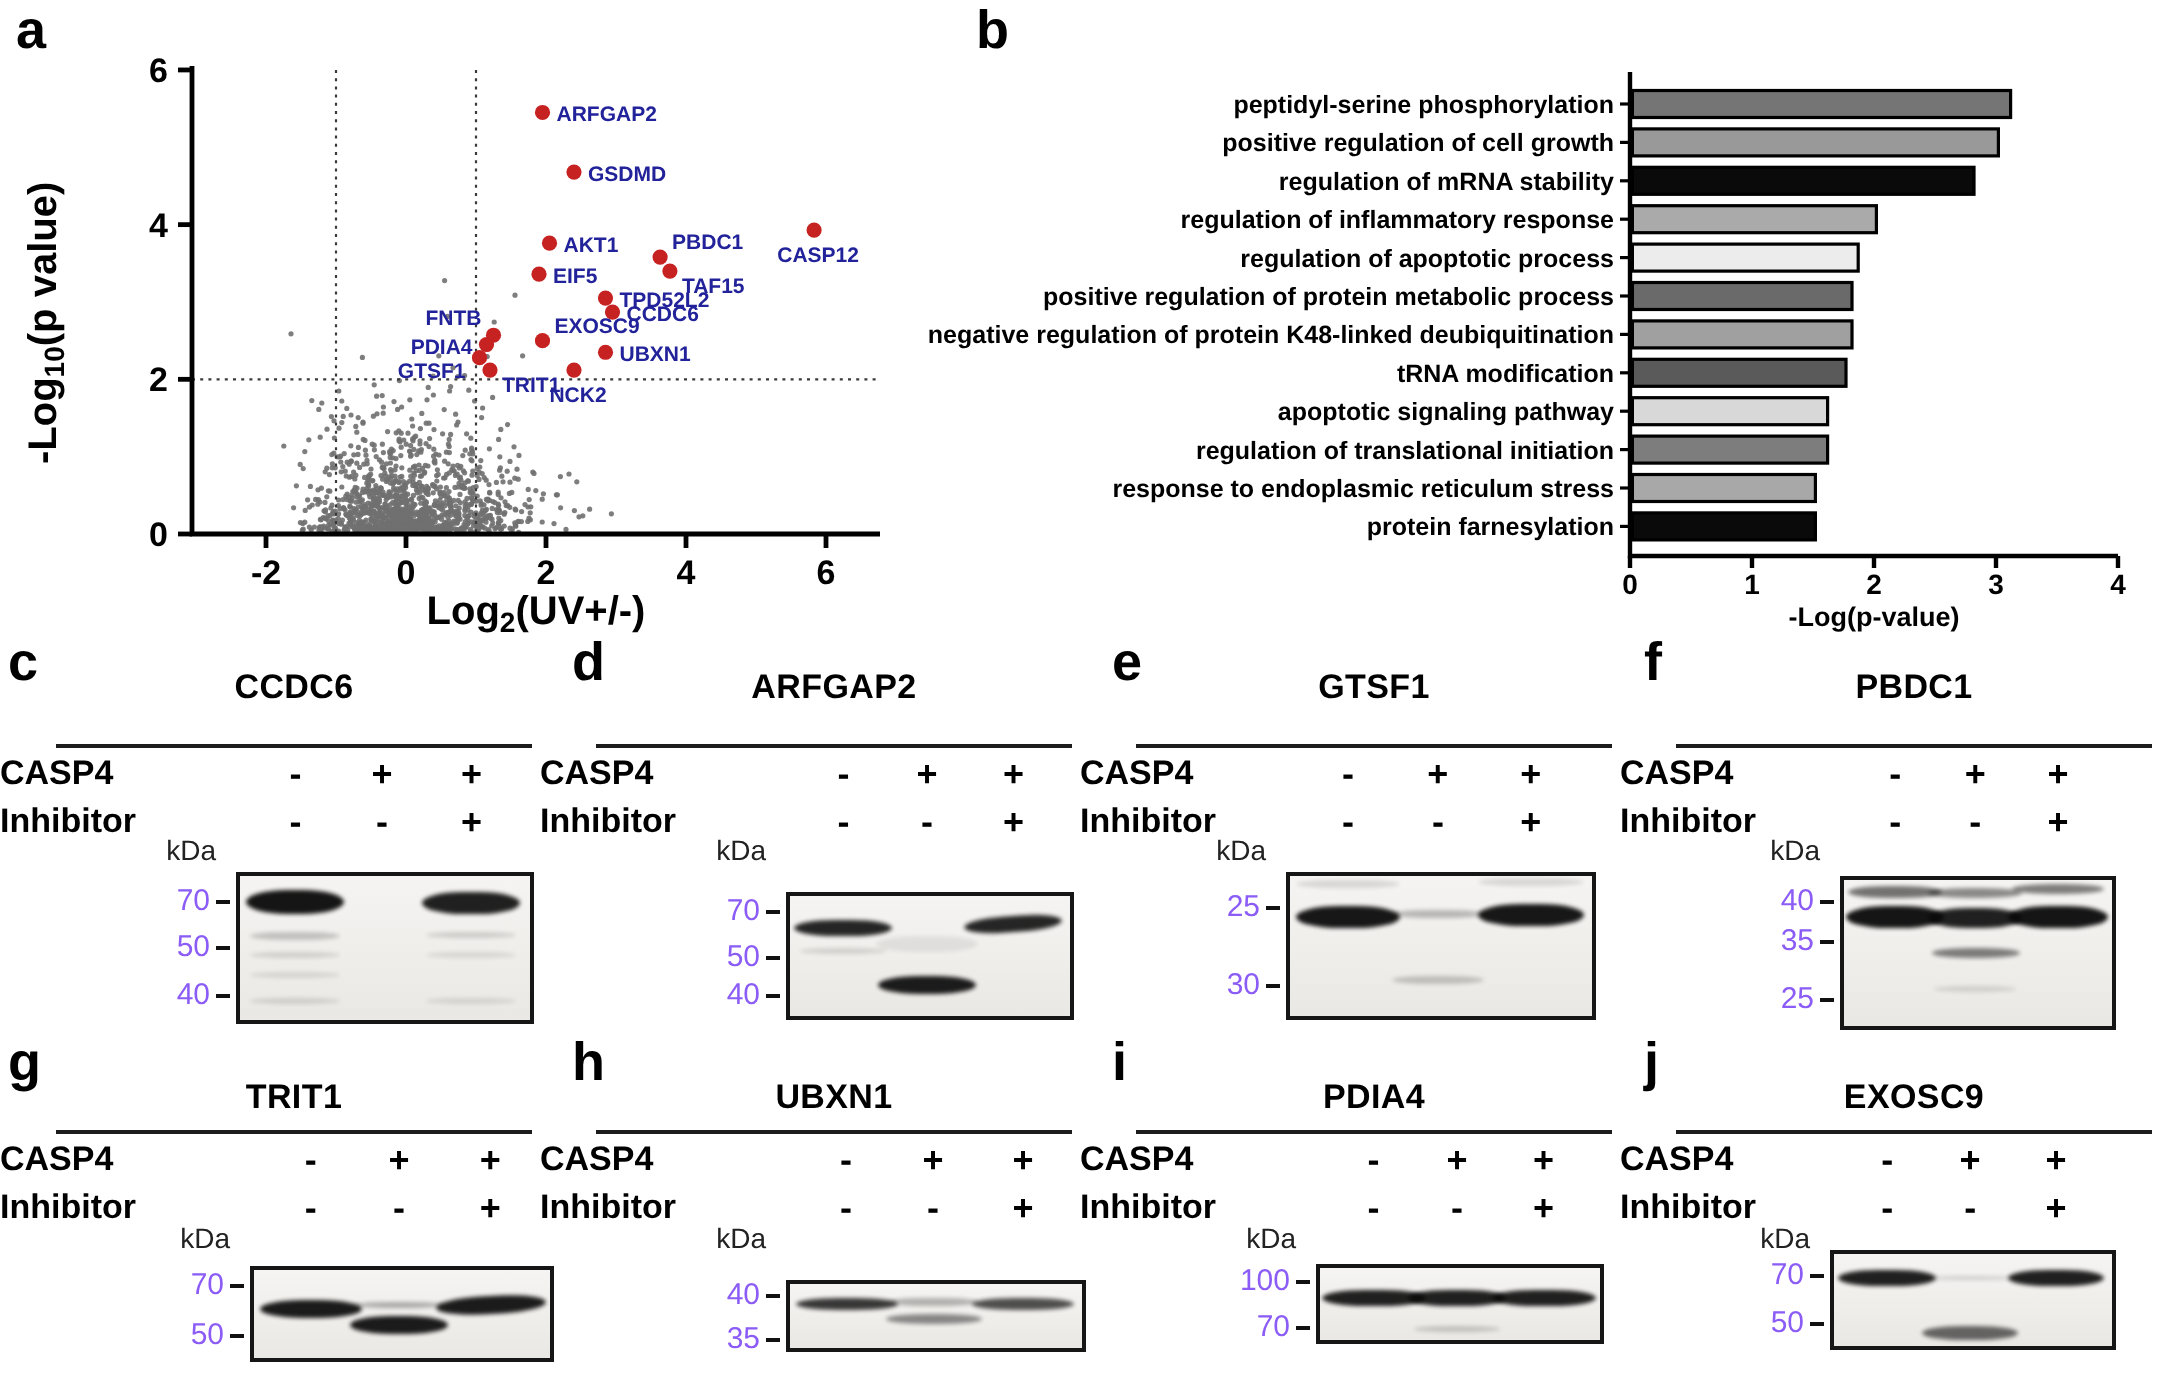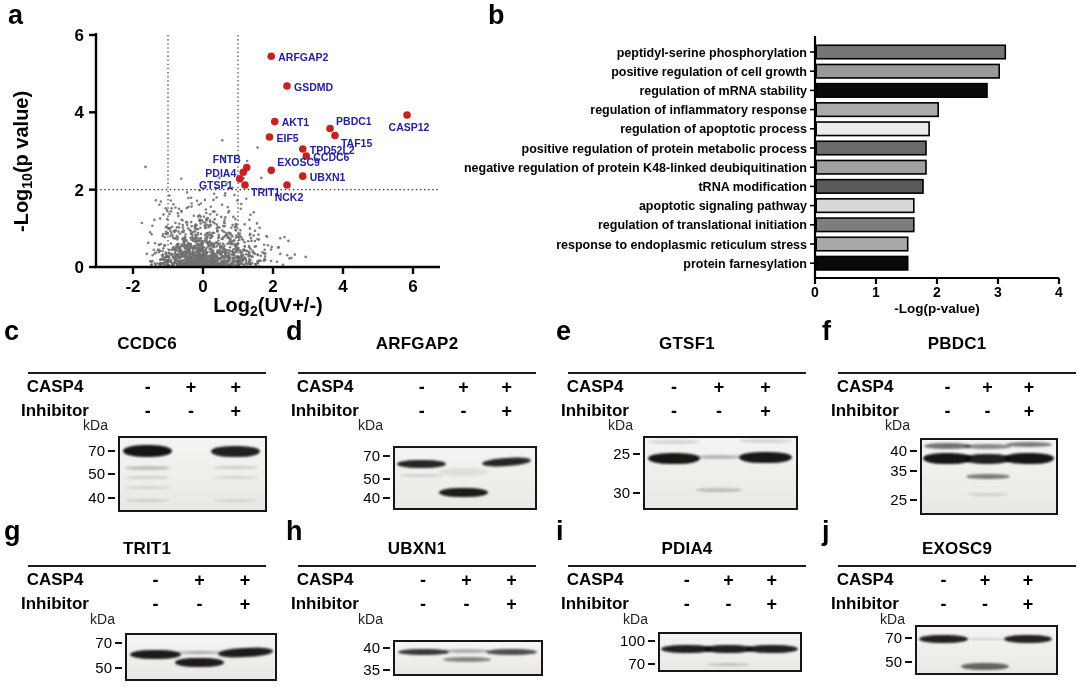--- a/index.html
+++ b/index.html
@@ -17,25 +17,25 @@
   .wb-title{position:absolute;left:28px;top:16px;width:238px;text-align:center;
             font-size:17px;font-weight:bold;letter-spacing:.2px;}
   .row2 .wb-title{top:21px;}
   .wb-rule{position:absolute;left:28px;top:54px;width:238px;height:2px;background:#1c1c1c;}
   .row2 .wb-rule{top:47px;}
   .wb-row{position:absolute;left:0;width:270px;height:22px;}
   .row1 .r-casp4{top:59px;}
   .row1 .r-inh{top:83px;}
   .row2 .r-casp4{top:52px;}
   .row2 .r-inh{top:76px;}
-  .wb-rl{position:absolute;left:0;width:110px;text-align:center;font-size:17px;font-weight:bold;}
+  .wb-rl{position:absolute;left:0;width:110px;text-align:left;font-size:17px;font-weight:bold;}
   .lane-sym{position:absolute;top:0;width:20px;text-align:center;font-size:18px;font-weight:bold;}
   .wb-kda{position:absolute;left:0;top:99px;text-align:right;font-size:14px;color:#222;}
   .row2 .wb-kda{top:93px;}
-  .wb-mark{position:absolute;left:0;text-align:right;font-size:15px;color:#000000;line-height:1.2;}
+  .wb-mark{position:absolute;left:0;text-align:right;font-size:15px;color:#8b5cf6;line-height:1.2;}
   .wb-mtick{position:absolute;width:7px;height:2px;background:#111;}
   .wb-blot{position:absolute;background:linear-gradient(180deg,#f5f4f2 0%,#efedea 60%,#eae8e4 100%);
            border:2px solid #161616;box-sizing:border-box;overflow:hidden;}
   .band{position:absolute;background:#0a0a0a;border-radius:50%/60%;filter:blur(1.1px);}
 </style>
 </head>
 <body>
 
 <div id="fig">
 

